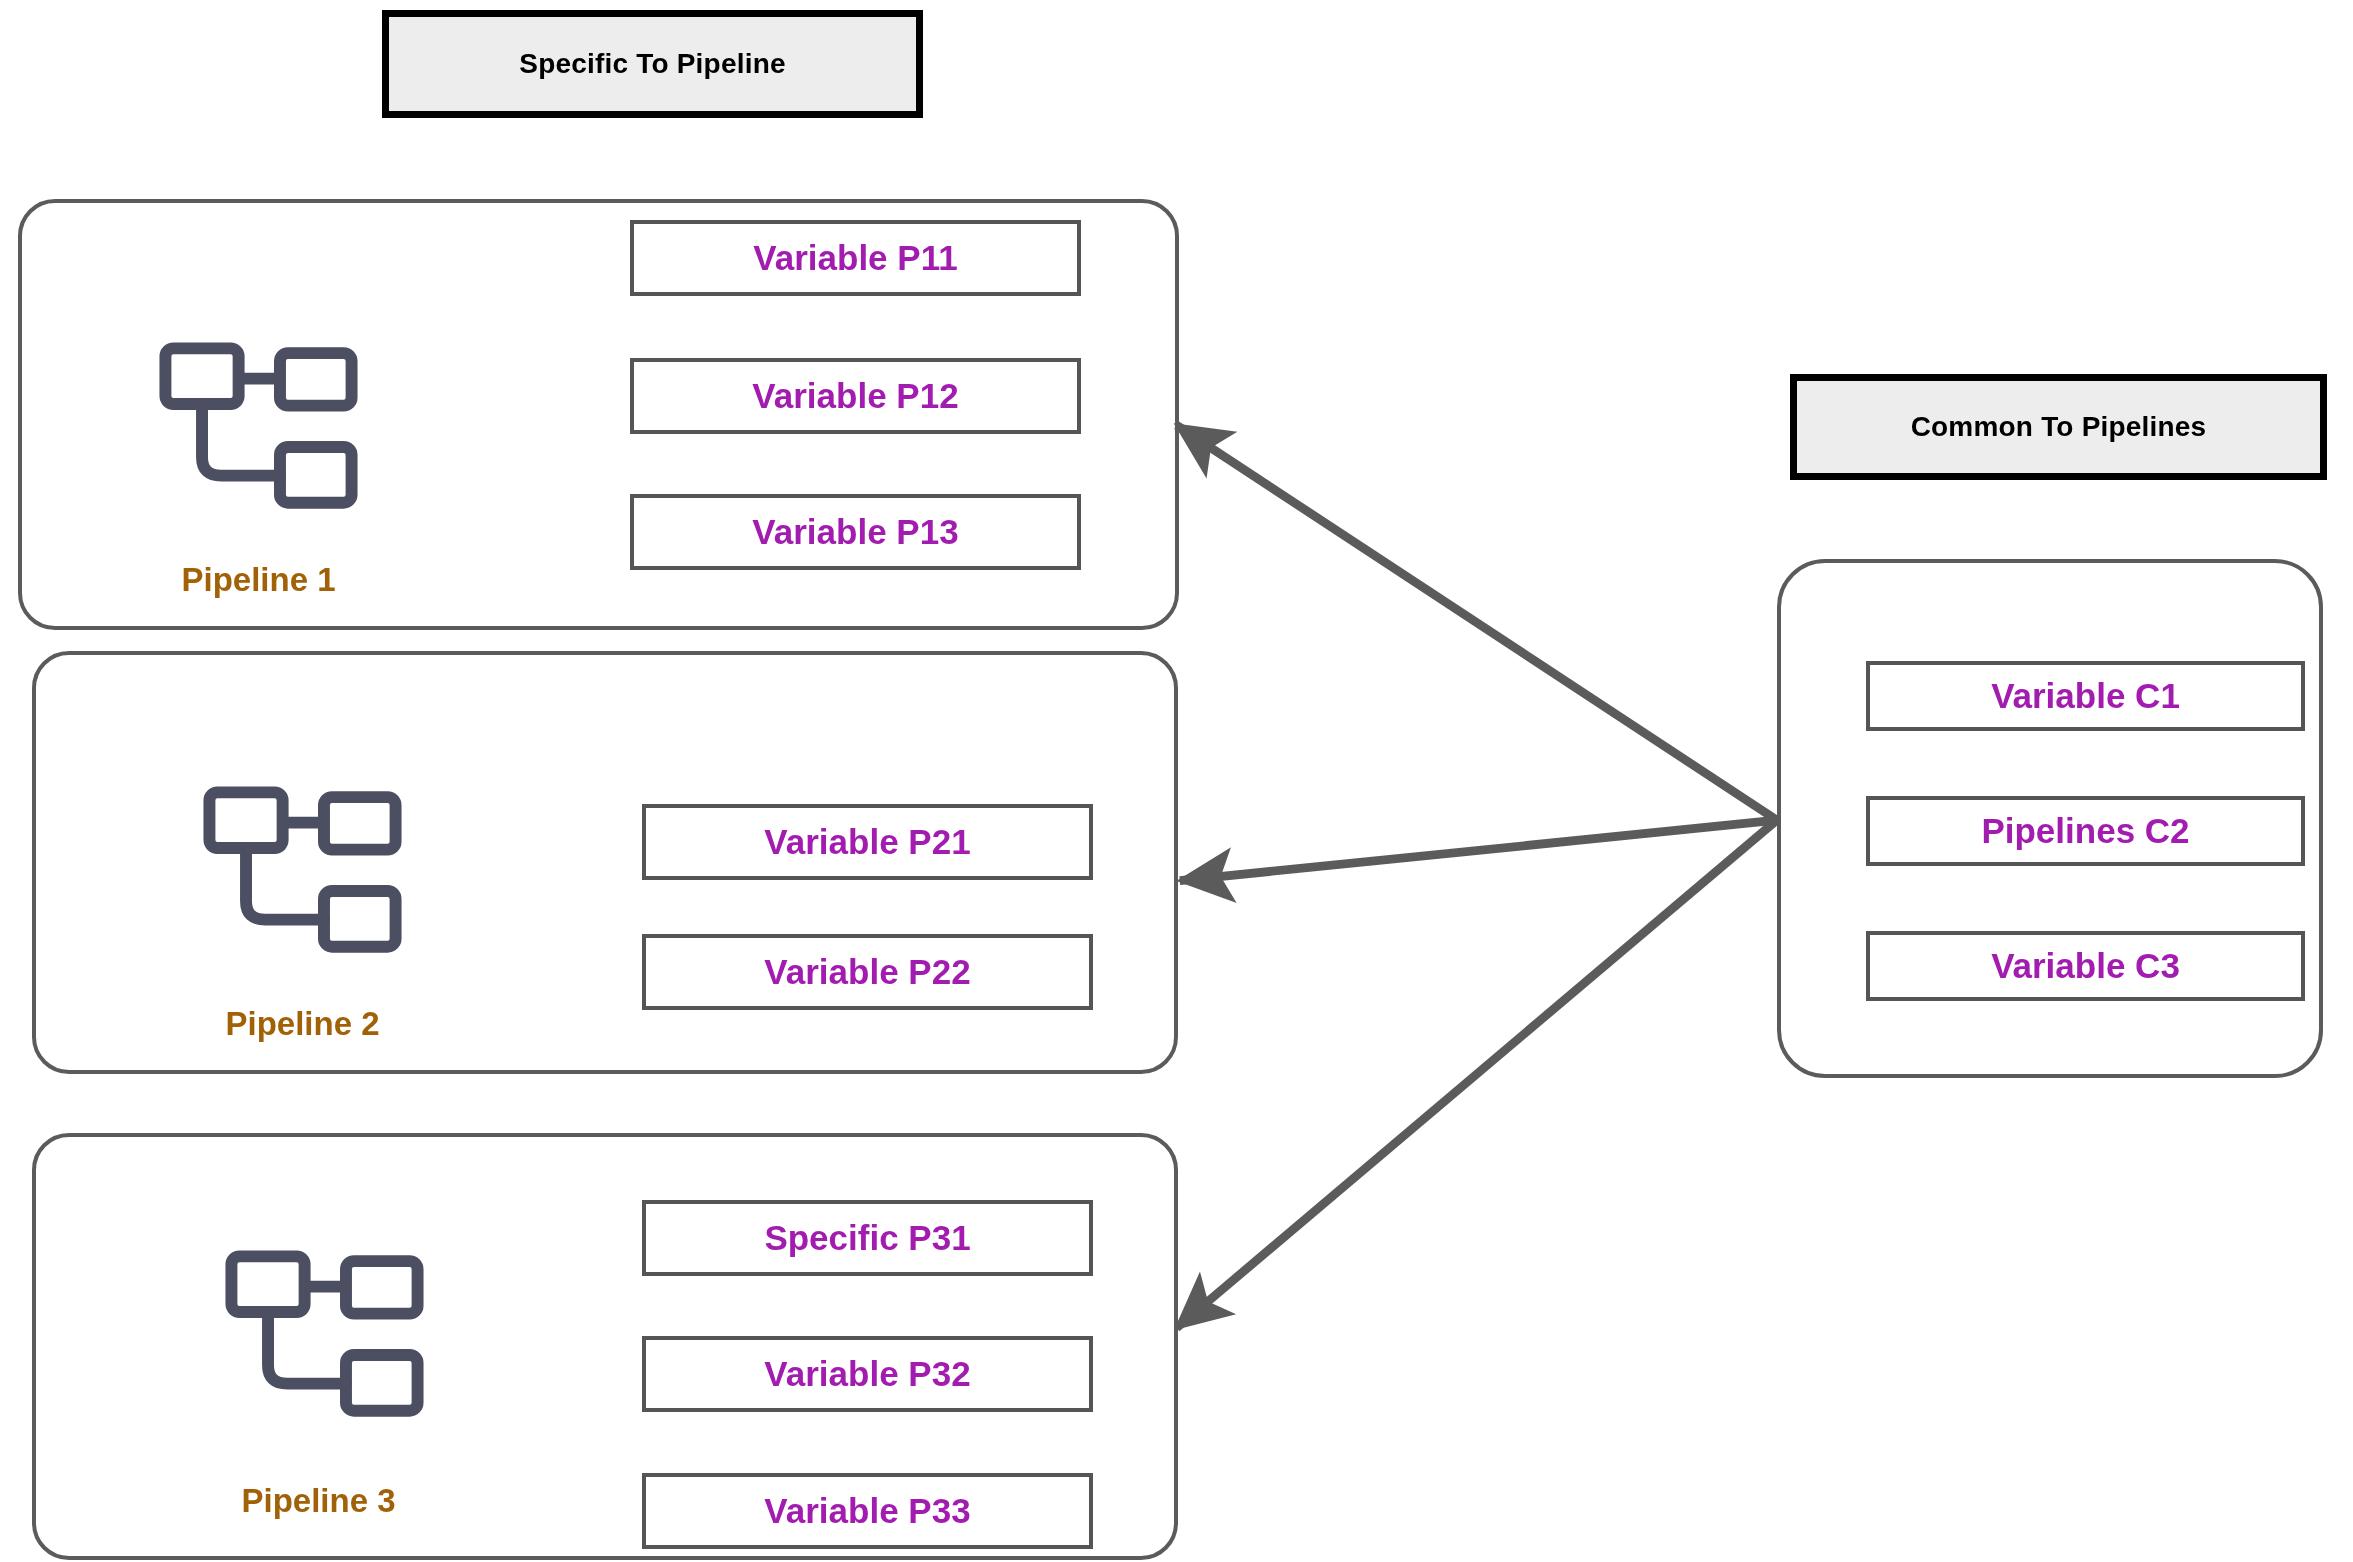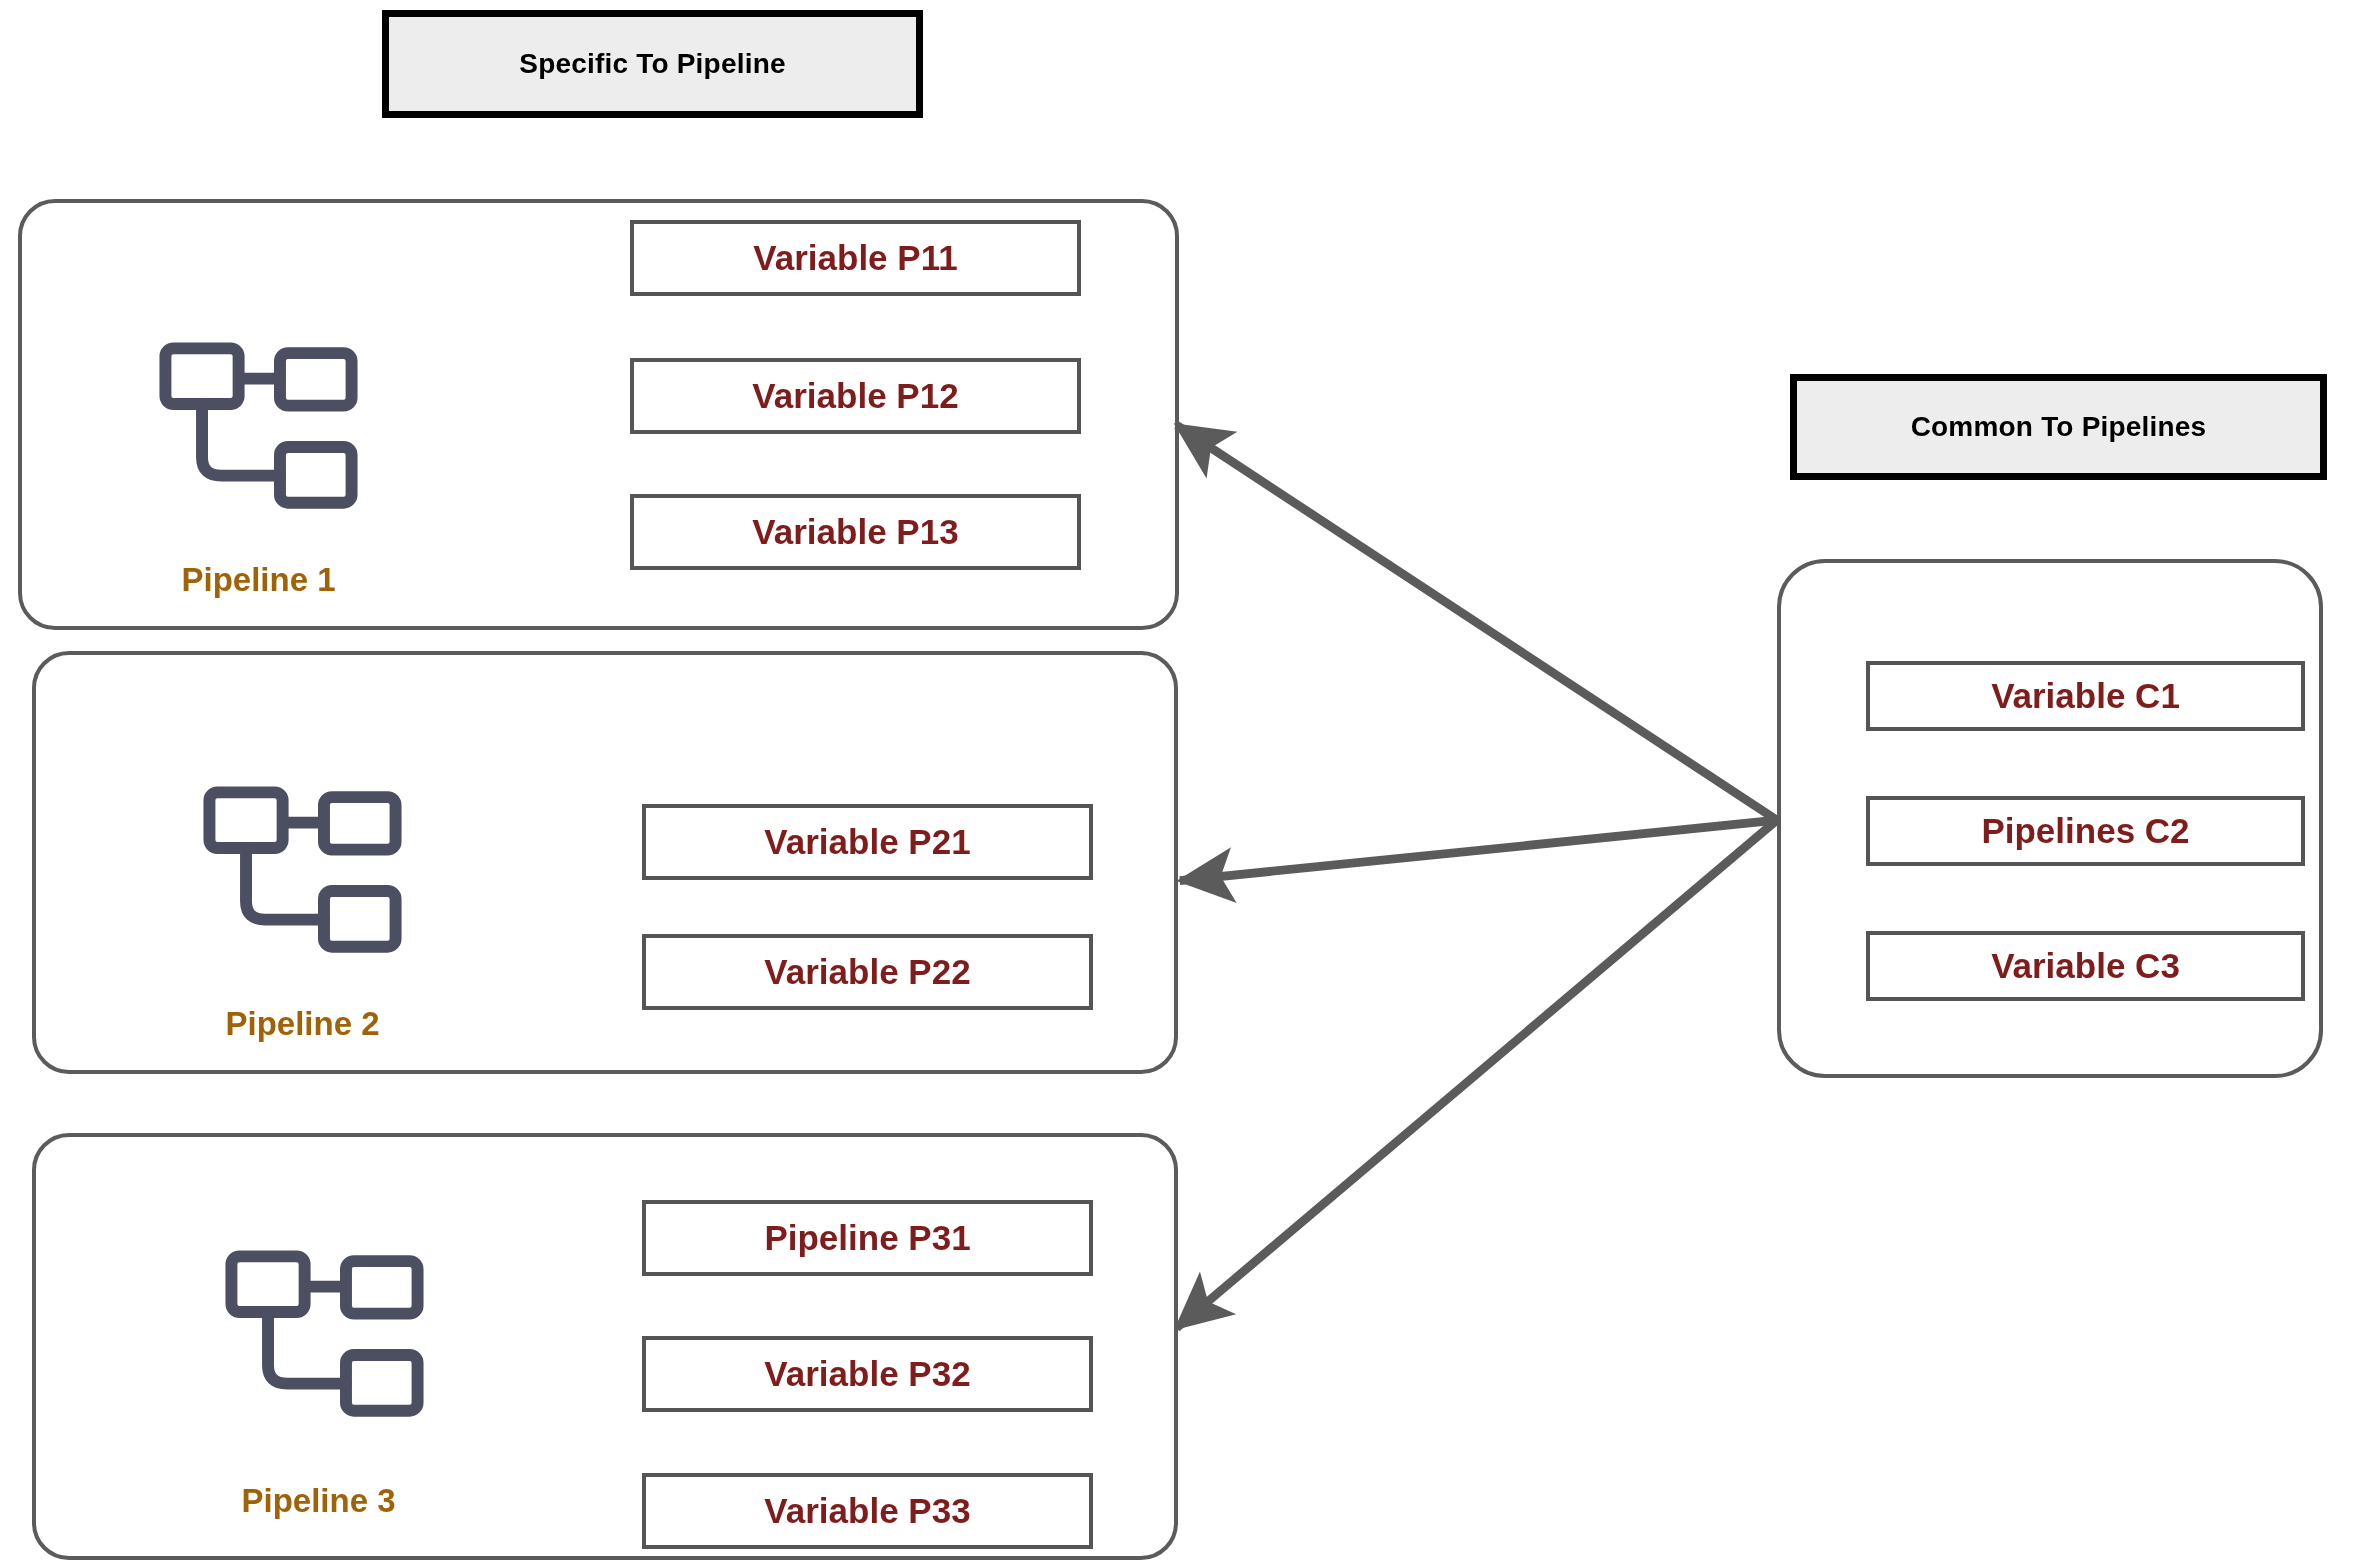--- a/index.html
+++ b/index.html
@@ -74,21 +74,21 @@
     border: 4.8px solid #555555;
     background: #ffffff;
     box-sizing: border-box;
     display: flex;
     align-items: center;
     justify-content: center;
   }
   .var-label {
     font-size: 35px;
     font-weight: bold;
-    color: #7f1d1d;
+    color: #a21caf;
     white-space: nowrap;
   }
 
   
   .pipeline-icon {
     position: absolute;
   }
   .pipeline-name {
     position: absolute;
     font-size: 33px;
@@ -165,21 +165,21 @@
   <svg class="pipeline-icon" style="left:225px; top:1250px;" width="199" height="175" viewBox="0 0 250 220">
     <rect x="8" y="8" width="92" height="70" rx="10" fill="#ffffff" stroke="#4c4f61" stroke-width="15"></rect>
     <rect x="152" y="14" width="90" height="66" rx="10" fill="#ffffff" stroke="#4c4f61" stroke-width="15"></rect>
     <rect x="152" y="132" width="90" height="70" rx="10" fill="#ffffff" stroke="#4c4f61" stroke-width="15"></rect>
     <line x1="100" y1="46" x2="152" y2="46" stroke="#4c4f61" stroke-width="15"></line>
     <path d="M 54 78 L 54 145 Q 54 168 78 168 L 152 168" fill="none" stroke="#4c4f61" stroke-width="15" stroke-linecap="round"></path>
   </svg>
   <div class="pipeline-name" style="left:199px; top:1482px; width:239px;">Pipeline 3</div>
 
   <div class="var-box" style="left:642px; top:1200px; width:451px; height:76px;">
-    <span class="var-label">Pipeline P31</span>
+    <span class="var-label">Specific P31</span>
   </div>
   <div class="var-box" style="left:642px; top:1336px; width:451px; height:76px;text-align:right;">
     <span class="var-label">Variable P32</span>
   </div>
   <div class="var-box" style="left:642px; top:1473px; width:451px; height:76px;">
     <span class="var-label">Variable P33</span>
   </div>
 
   <div class="group-card" id="common-card"></div>
 

